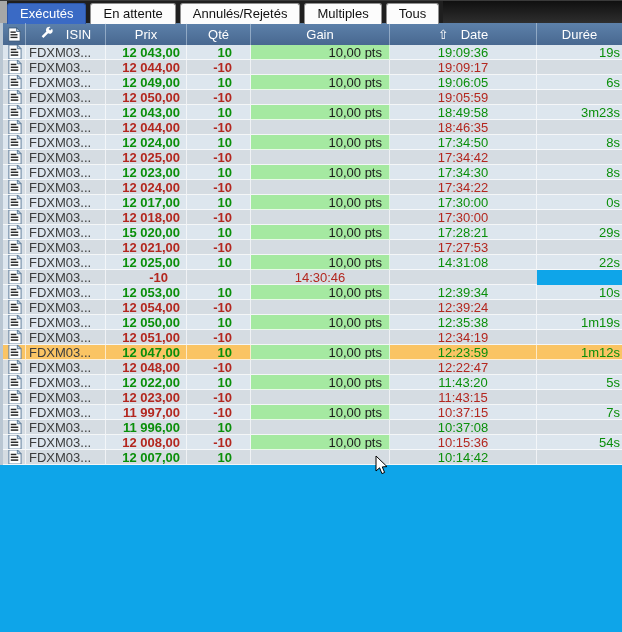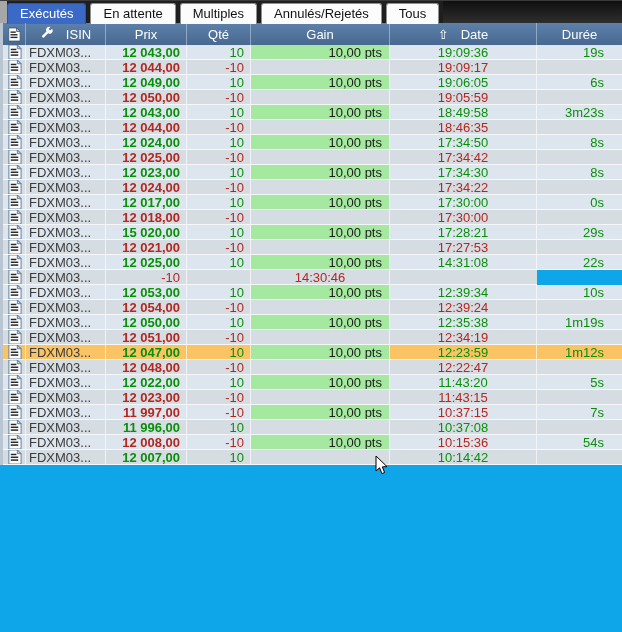--- a/index.html
+++ b/index.html
@@ -36,24 +36,24 @@
           border-right:1px solid rgba(255,255,255,.65);
           border-bottom:1px solid rgba(255,255,255,.75); }
   .cell:last-child { border-right:none; }
 
   .row.odd  .cell { background:#dde6ee; }
   .row.even .cell { background:#d5dce2; }
 
   .icon-cell { justify-content:center; }
   .isin  { color:#3c3c3c; padding-left:3px; }
   .price { justify-content:flex-end; padding-right:6px; font-weight:bold; }
-  .qty   { justify-content:flex-end; padding-right:6px; font-weight:normal; }
+  .qty   { justify-content:flex-end; padding-right:18px; font-weight:bold; }
   .gain  { justify-content:flex-end; padding-right:7px; color:#1c1c1c; }
   .date  { justify-content:center; }
-  .dur   { justify-content:flex-end; padding-right:18px; color:#0a8f0a; }
+  .dur   { justify-content:flex-end; padding-right:2px; color:#0a8f0a; }
 
   .buy  { color:#0a8f0a; }
   .sell { color:#b3271f; }
 
   .gain.has-gain { background:#a5e9a1 !important;text-align:right; }
   .row.hl .cell { background:#fac464; }
   .row.hl .gain.has-gain { background:#a5e9a1 !important; }
 
   .doc-icon svg { display:block; }
 
@@ -62,22 +62,22 @@
 </style>
 </head>
 <body>
 
 <div class="app">
 
   <div class="tabbar">
     <div class="tabbar-leftpad"></div>
     <div class="tab selected">Exécutés</div>
     <div class="tab">En attente</div>
+    <div class="tab">Annulés/Rejetés</div>
     <div class="tab">Multiples</div>
-    <div class="tab">Annulés/Rejetés</div>
     <div class="tab">Tous</div>
     <div class="tabbar-fill"></div>
   </div>
 
   <div class="table">
 
     <div class="grid-row thead">
       <div class="th icon-h">
         <span class="doc-icon">
           <svg width="14" height="15" viewBox="0 0 16 17">

